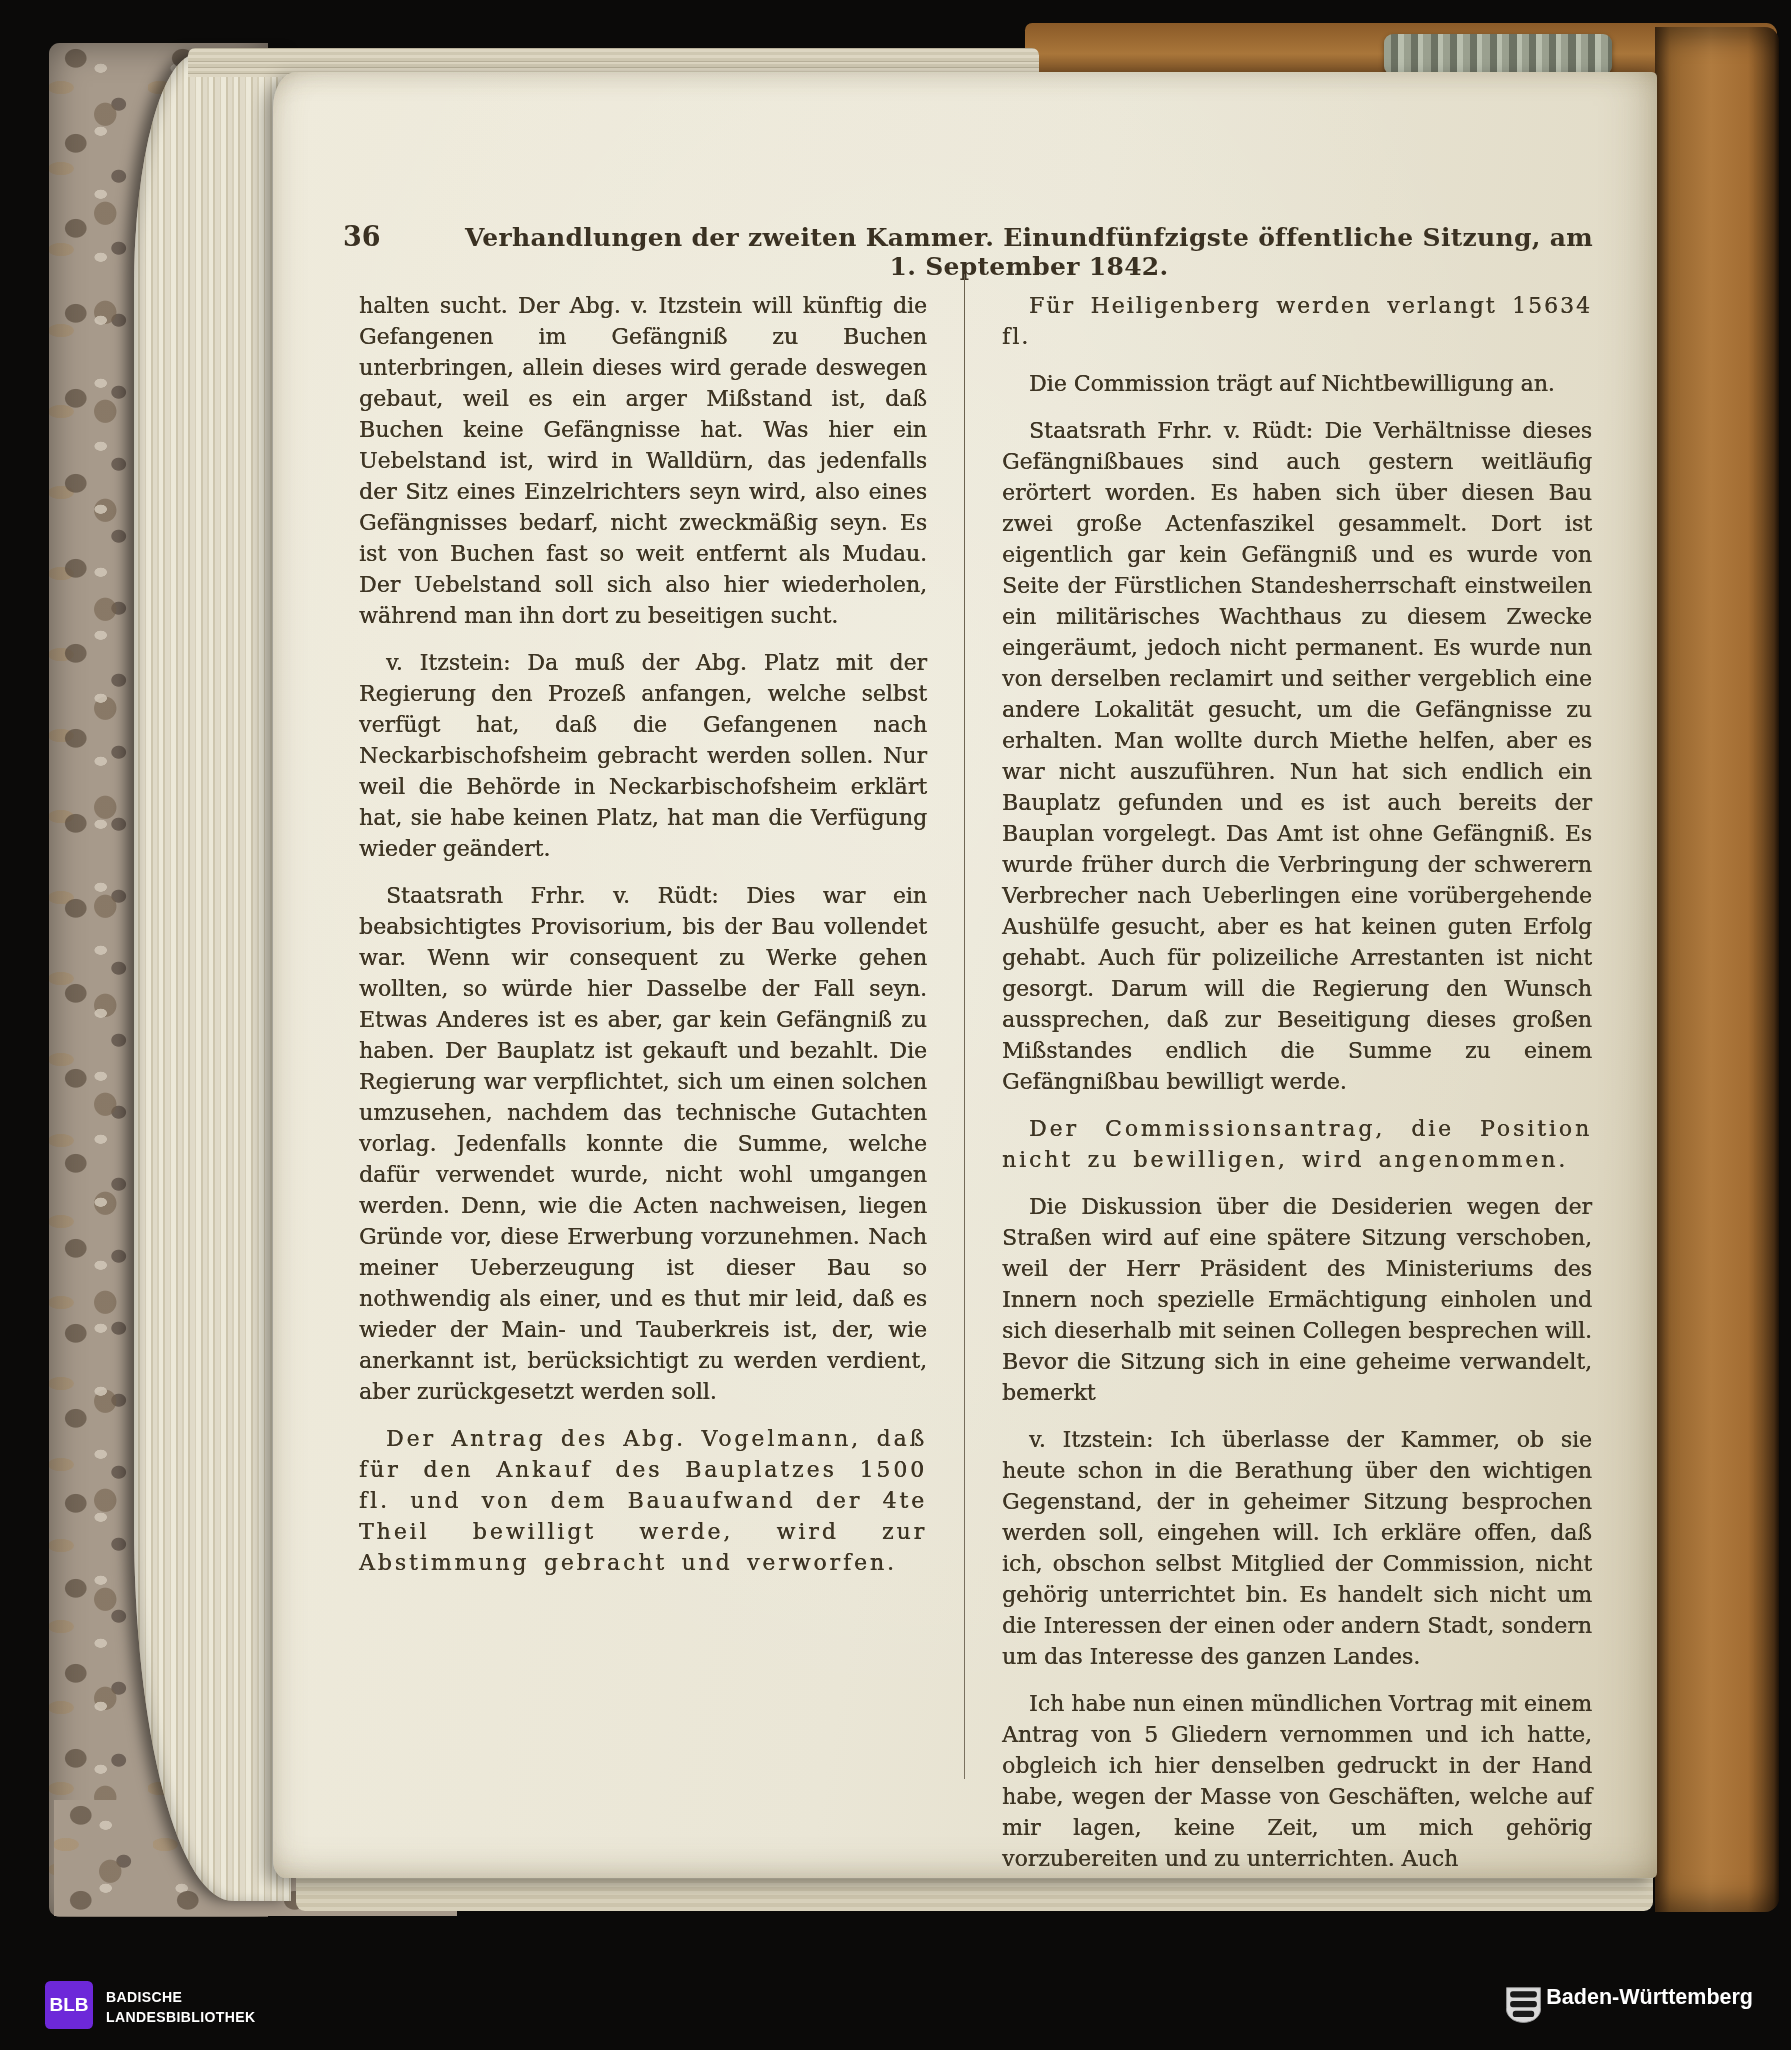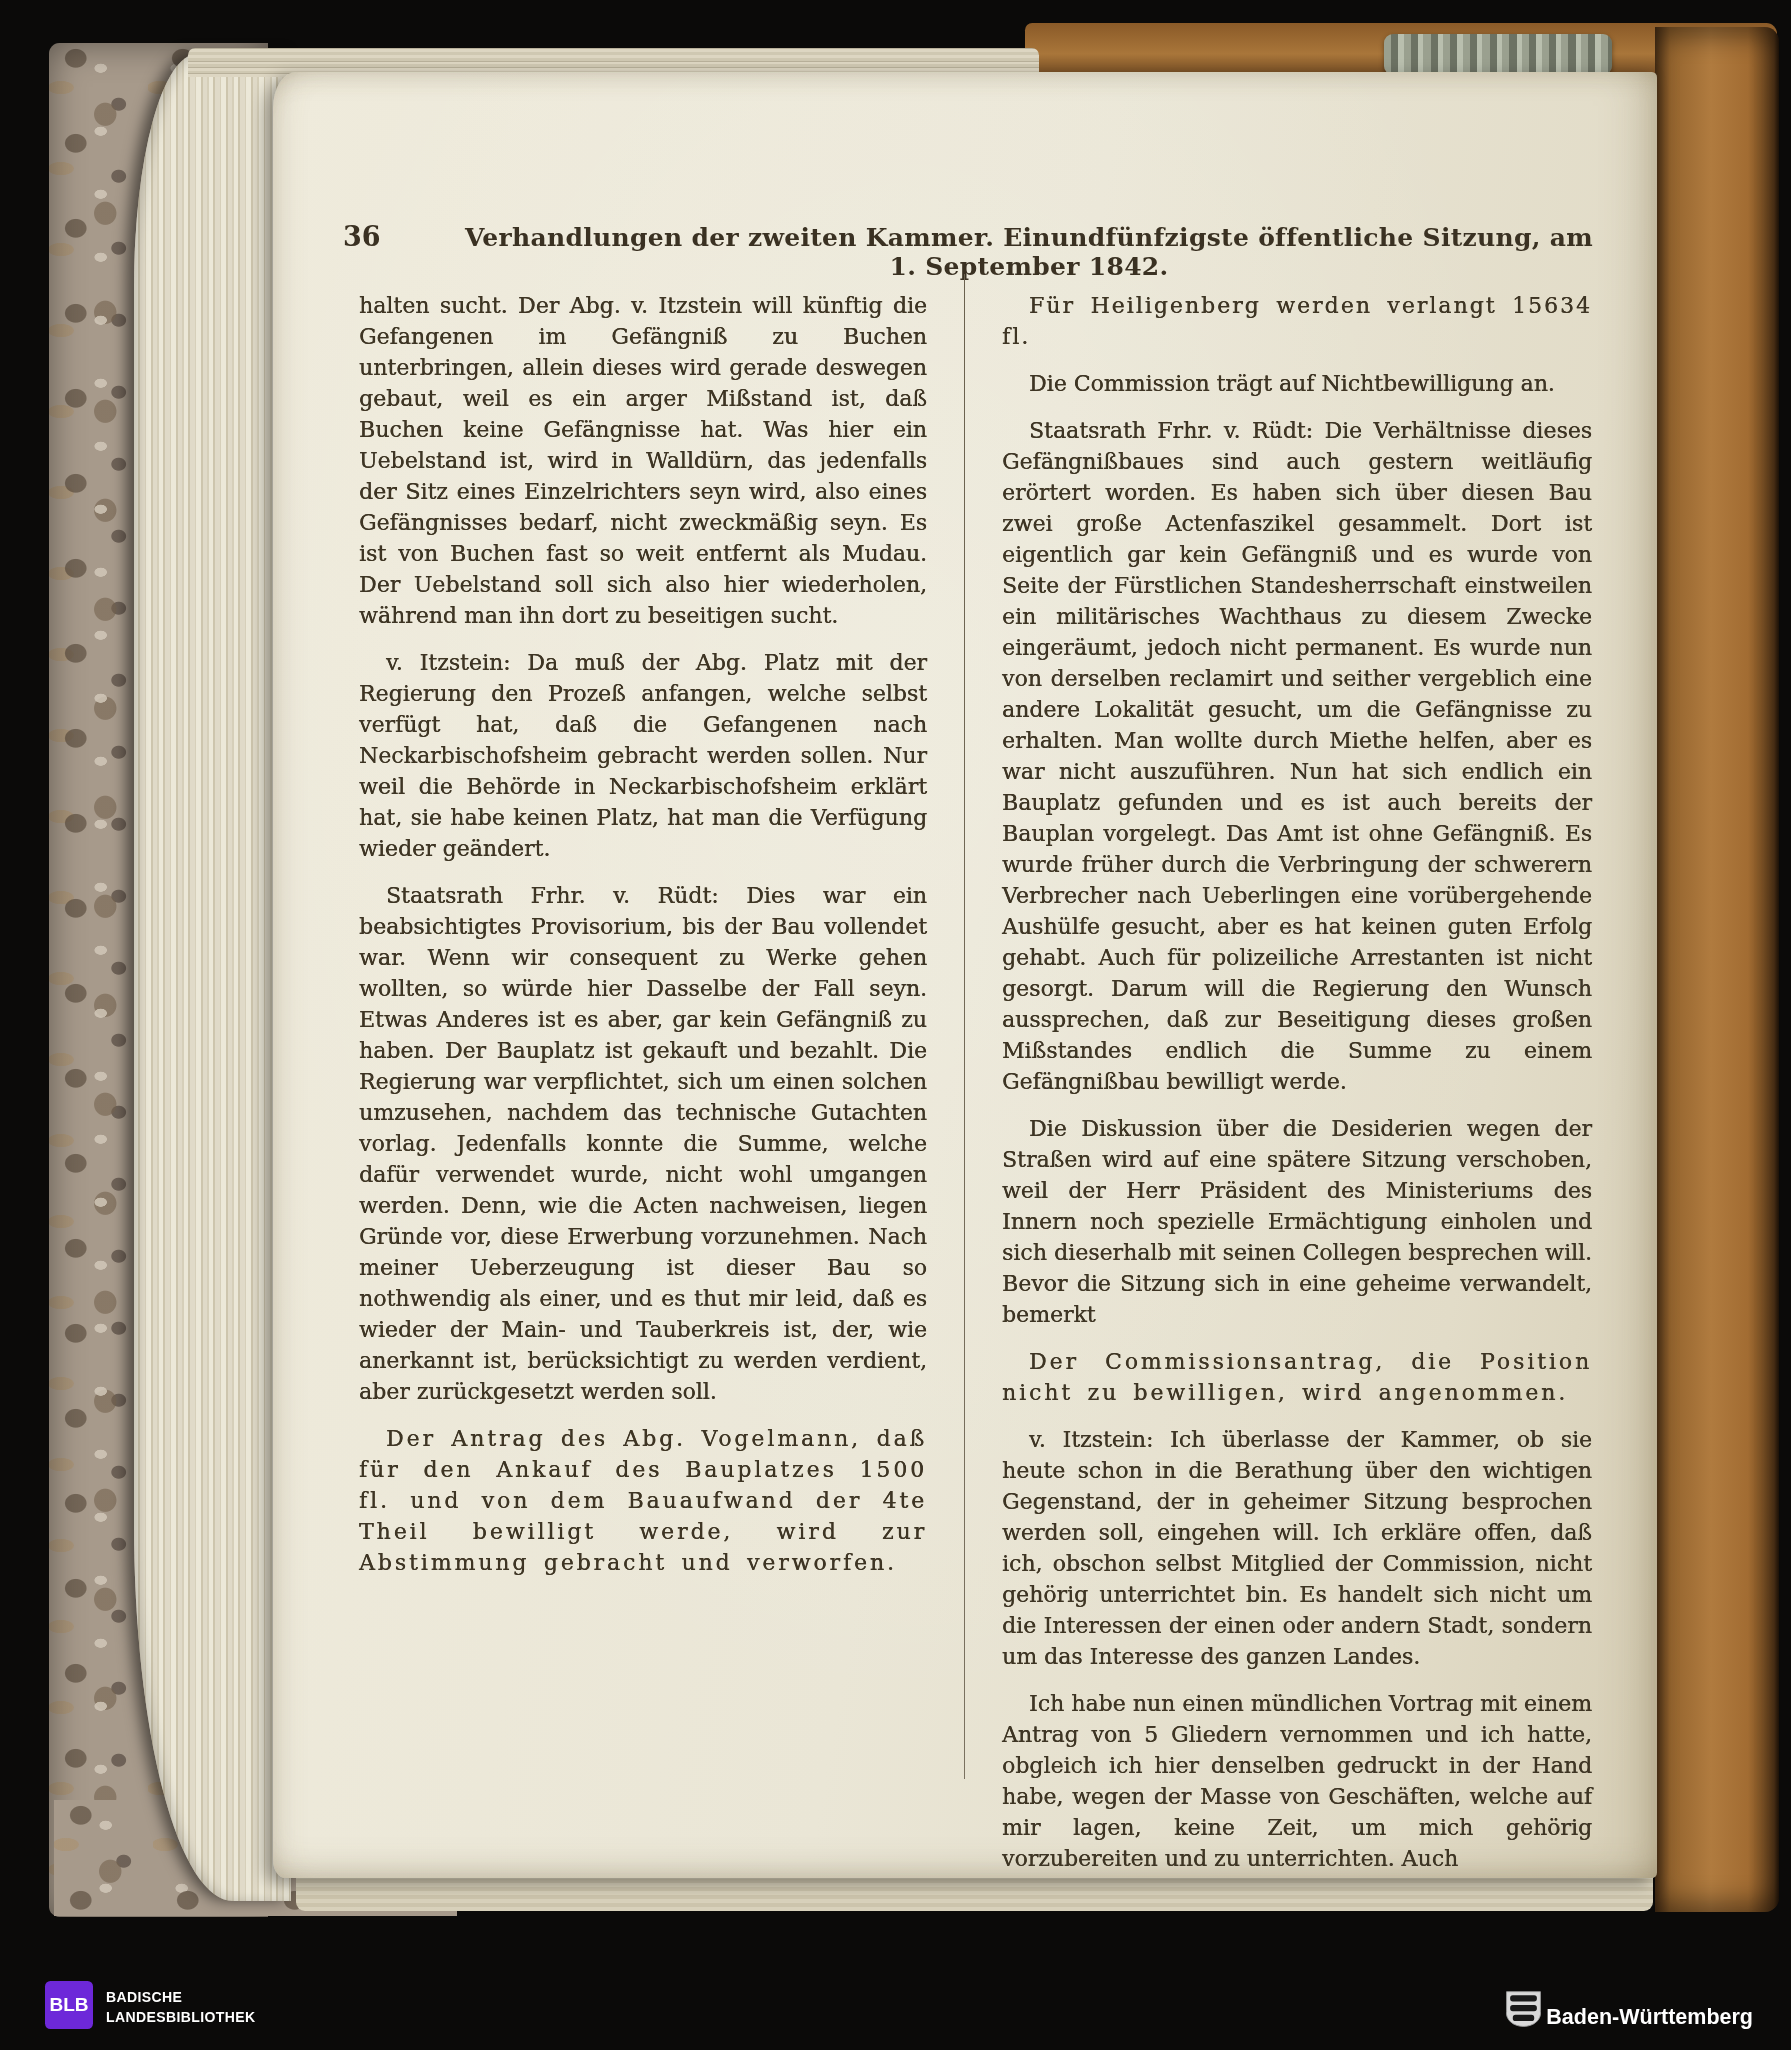--- a/index.html
+++ b/index.html
@@ -96,21 +96,21 @@
     font-family:"Liberation Sans",sans-serif;font-weight:bold;font-size:19px;
     display:flex;align-items:center;justify-content:center;
   }
   .library-name{
     position:absolute;left:106px;top:1988px;z-index:6;color:#fff;
     font-family:"Liberation Sans",sans-serif;font-weight:bold;
     font-size:14px;line-height:19.7px;letter-spacing:0.4px;
   }
   .bw-footer{
     position:absolute;right:38px;top:1985px;z-index:6;height:45px;
-    display:flex;align-items:flex-end;gap:2px;color:#fff;
+    display:flex;align-items:flex-start;gap:2px;color:#fff;
     font-family:"Liberation Sans",sans-serif;
   }
   .bw-text{font-size:21.5px;font-weight:bold;}
 </style>
 </head>
 <body>
 
 <div class="marble marble-left"></div>
 <div class="marble marble-bottom"></div>
 <div class="leather-top"></div>
@@ -130,22 +130,22 @@
       <p class="para">halten sucht. Der Abg. v. Itzstein will künftig die Gefangenen im Gefängniß zu Buchen unterbringen, allein dieses wird gerade deswegen gebaut, weil es ein arger Mißstand ist, daß Buchen keine Gefängnisse hat. Was hier ein Uebelstand ist, wird in Walldürn, das jedenfalls der Sitz eines Einzelrichters seyn wird, also eines Gefängnisses bedarf, nicht zweckmäßig seyn. Es ist von Buchen fast so weit entfernt als Mudau. Der Uebelstand soll sich also hier wiederholen, während man ihn dort zu beseitigen sucht.</p>
       <p class="para indent">v. Itzstein: Da muß der Abg. Platz mit der Regierung den Prozeß anfangen, welche selbst verfügt hat, daß die Gefangenen nach Neckarbischofsheim gebracht werden sollen. Nur weil die Behörde in Neckarbischofsheim erklärt hat, sie habe keinen Platz, hat man die Verfügung wieder geändert.</p>
       <p class="para indent">Staatsrath Frhr. v. Rüdt: Dies war ein beabsichtigtes Provisorium, bis der Bau vollendet war. Wenn wir consequent zu Werke gehen wollten, so würde hier Dasselbe der Fall seyn. Etwas Anderes ist es aber, gar kein Gefängniß zu haben. Der Bauplatz ist gekauft und bezahlt. Die Regierung war verpflichtet, sich um einen solchen umzusehen, nachdem das technische Gutachten vorlag. Jedenfalls konnte die Summe, welche dafür verwendet wurde, nicht wohl umgangen werden. Denn, wie die Acten nachweisen, liegen Gründe vor, diese Erwerbung vorzunehmen. Nach meiner Ueberzeugung ist dieser Bau so nothwendig als einer, und es thut mir leid, daß es wieder der Main- und Tauberkreis ist, der, wie anerkannt ist, berücksichtigt zu werden verdient, aber zurückgesetzt werden soll.</p>
       <p class="para indent spaced">Der Antrag des Abg. Vogelmann, daß für den Ankauf des Bauplatzes 1500 fl. und von dem Bauaufwand der 4te Theil bewilligt werde, wird zur Abstimmung gebracht und verworfen.</p>
     </div>
     <div class="divider"></div>
     <div class="col col-right">
       <p class="para indent emph">Für Heiligenberg werden verlangt 15634 fl.</p>
       <p class="para indent">Die Commission trägt auf Nichtbewilligung an.</p>
       <p class="para indent">Staatsrath Frhr. v. Rüdt: Die Verhältnisse dieses Gefängnißbaues sind auch gestern weitläufig erörtert worden. Es haben sich über diesen Bau zwei große Actenfaszikel gesammelt. Dort ist eigentlich gar kein Gefängniß und es wurde von Seite der Fürstlichen Standesherrschaft einstweilen ein militärisches Wachthaus zu diesem Zwecke eingeräumt, jedoch nicht permanent. Es wurde nun von derselben reclamirt und seither vergeblich eine andere Lokalität gesucht, um die Gefängnisse zu erhalten. Man wollte durch Miethe helfen, aber es war nicht auszuführen. Nun hat sich endlich ein Bauplatz gefunden und es ist auch bereits der Bauplan vorgelegt. Das Amt ist ohne Gefängniß. Es wurde früher durch die Verbringung der schwerern Verbrecher nach Ueberlingen eine vorübergehende Aushülfe gesucht, aber es hat keinen guten Erfolg gehabt. Auch für polizeiliche Arrestanten ist nicht gesorgt. Darum will die Regierung den Wunsch aussprechen, daß zur Beseitigung dieses großen Mißstandes endlich die Summe zu einem Gefängnißbau bewilligt werde.</p>
+      <p class="para indent spaced">Der Commissionsantrag, die Position nicht zu bewilligen, wird angenommen.</p>
       <p class="para indent">Die Diskussion über die Desiderien wegen der Straßen wird auf eine spätere Sitzung verschoben, weil der Herr Präsident des Ministeriums des Innern noch spezielle Ermächtigung einholen und sich dieserhalb mit seinen Collegen besprechen will. Bevor die Sitzung sich in eine geheime verwandelt, bemerkt</p>
-      <p class="para indent spaced">Der Commissionsantrag, die Position nicht zu bewilligen, wird angenommen.</p>
       <p class="para indent">v. Itzstein: Ich überlasse der Kammer, ob sie heute schon in die Berathung über den wichtigen Gegenstand, der in geheimer Sitzung besprochen werden soll, eingehen will. Ich erkläre offen, daß ich, obschon selbst Mitglied der Commission, nicht gehörig unterrichtet bin. Es handelt sich nicht um die Interessen der einen oder andern Stadt, sondern um das Interesse des ganzen Landes.</p>
       <p class="para indent">Ich habe nun einen mündlichen Vortrag mit einem Antrag von 5 Gliedern vernommen und ich hatte, obgleich ich hier denselben gedruckt in der Hand habe, wegen der Masse von Geschäften, welche auf mir lagen, keine Zeit, um mich gehörig vorzubereiten und zu unterrichten.  Auch</p>
     </div>
   </div>
 </div>
 
 <div class="blb-logo">BLB</div>
 <div class="library-name">
   <div>BADISCHE</div>
   <div>LANDESBIBLIOTHEK</div>

